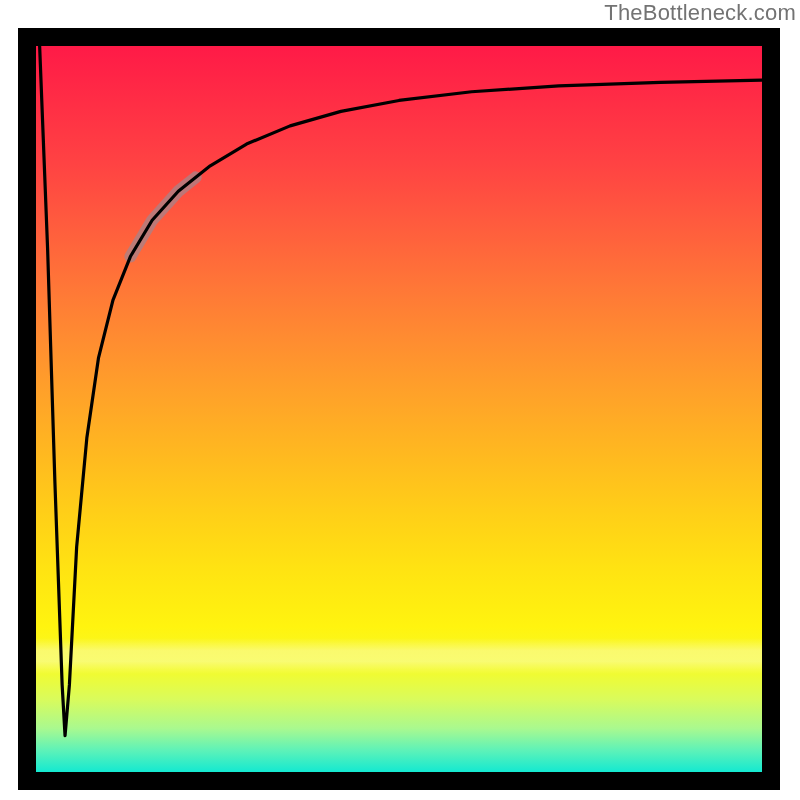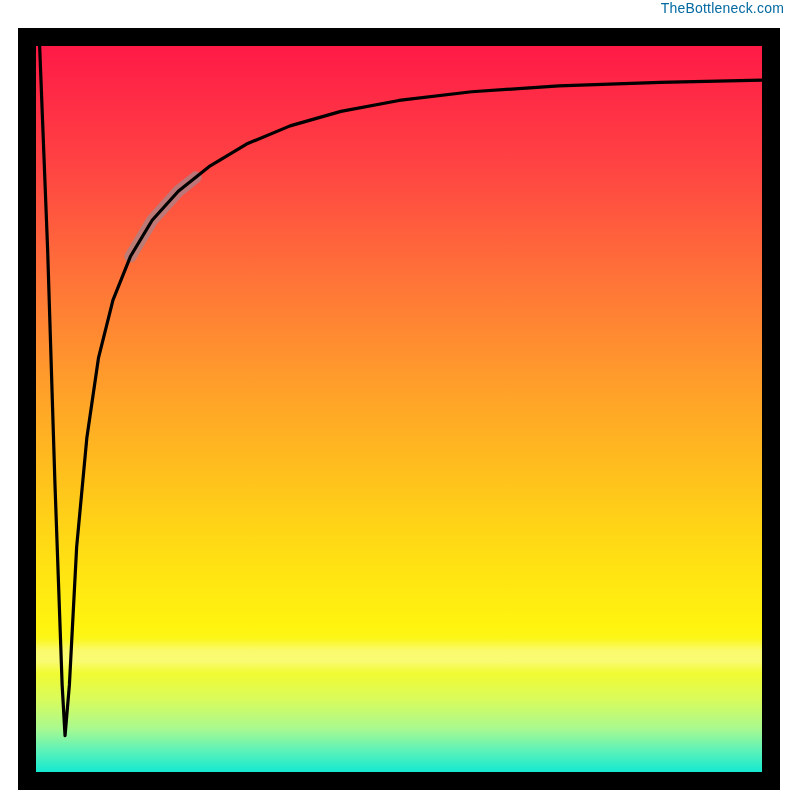--- a/index.html
+++ b/index.html
@@ -9,23 +9,23 @@
     font-family: Arial, Helvetica, sans-serif;
   }
   .container {
     width: 800px;
     height: 800px;
     position: relative;
   }
   .watermark {
     position: absolute;
     top: 0;
-    right: 16px;
-    color: #0369a1;
-    font-size: 14px;
+    right: 4px;
+    color: #737373;
+    font-size: 22px;
     font-weight: 400;
     letter-spacing: 0.2px;
     user-select: none;
   }
   .plot-outer {
     position: absolute;
     left: 18px;
     top: 28px;
     width: 762px;
     height: 762px;

